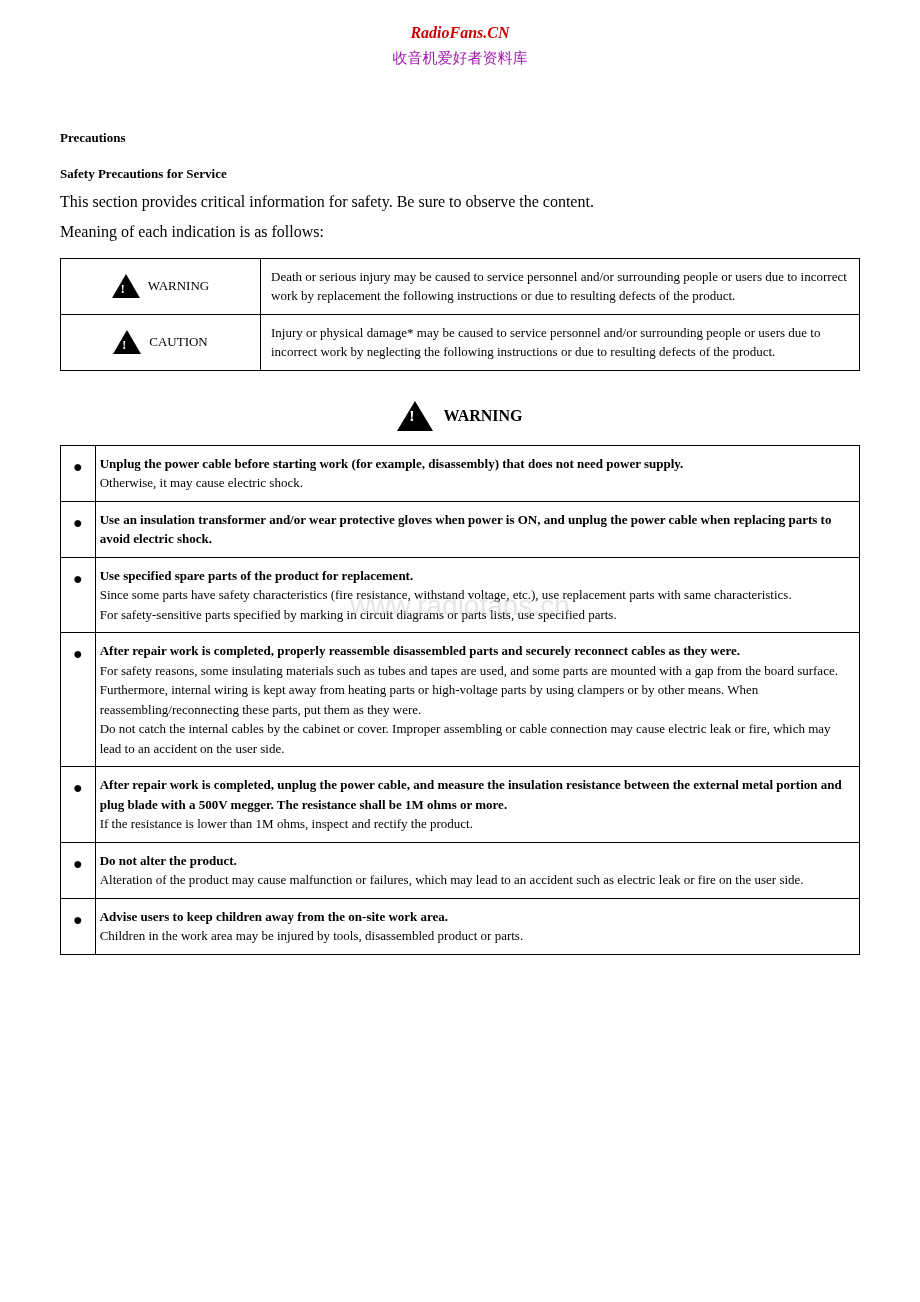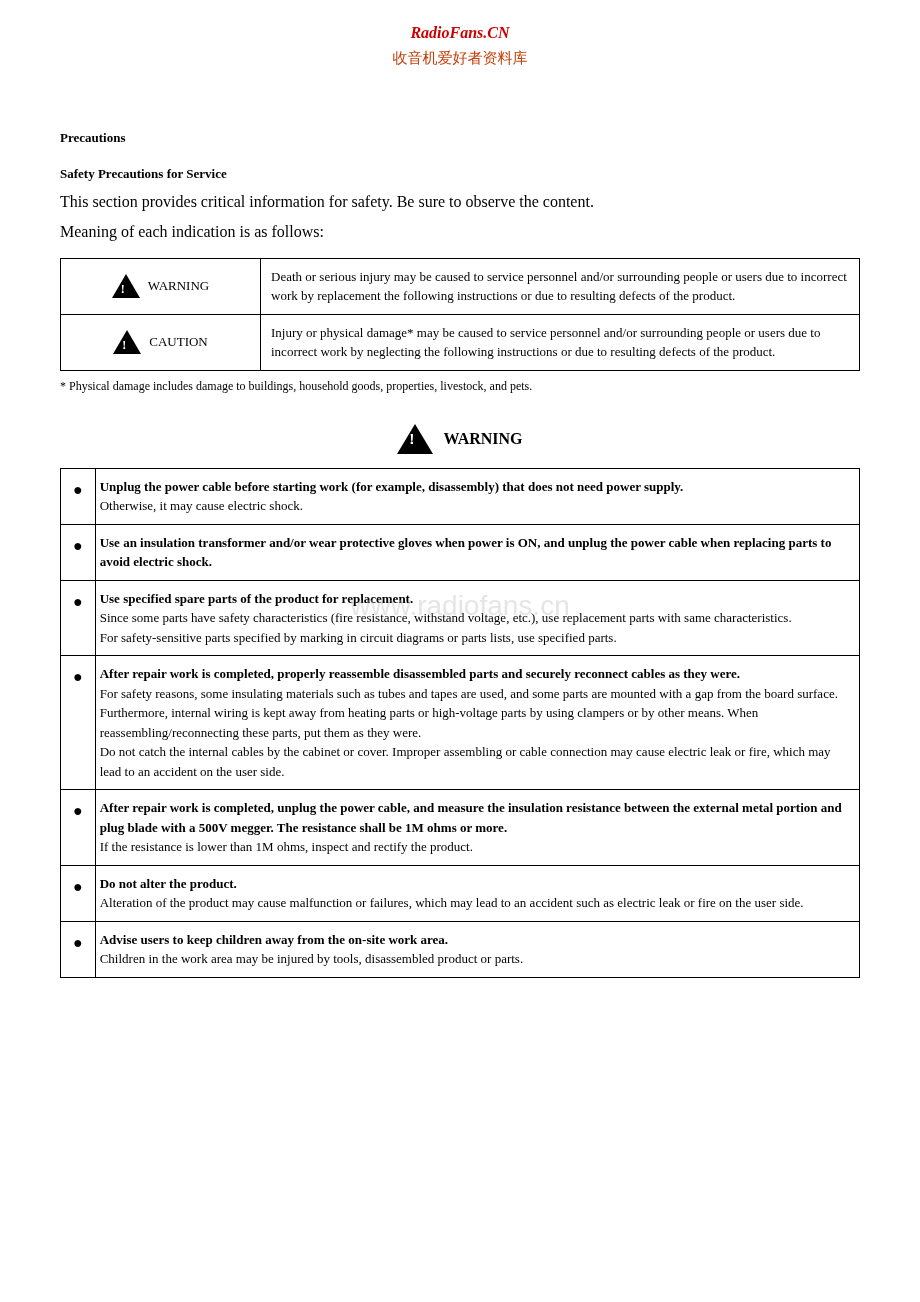--- a/index.html
+++ b/index.html
@@ -23,21 +23,21 @@
       margin-bottom: 60px;
     }
     .header-title {
       font-style: italic;
       font-weight: bold;
       color: #cc0000;
       font-size: 16px;
       line-height: 1.6;
     }
     .header-subtitle {
-      color: #c2410c;
+      color: #a21caf;
       font-size: 15px;
       line-height: 1.6;
     }
     .section-title {
       font-weight: bold;
       margin-bottom: 20px;
       font-size: 13px;
     }
     .subsection-title {
       font-weight: bold;
@@ -204,21 +204,20 @@
             <div class="warning-label">
               <span class="triangle-icon"></span>
               <span>CAUTION</span>
             </div>
           </td>
           <td>Injury or physical damage* may be caused to service personnel and/or surrounding people or users due to incorrect work by neglecting the following instructions or due to resulting defects of the product.</td>
         </tr>
       </tbody>
     </table>
 
-    <div class="footnote">* Physical damage includes damage to buildings, household goods, properties, livestock, and pets.</div>
   </div>
 
   <div class="watermark">www.radiofans.cn</div>
 
   <div>
     <div class="warning-header">
       <span class="triangle-icon-lg" style="display:inline-block;width:0;height:0;border-left:18px solid transparent;border-right:18px solid transparent;border-bottom:30px solid #000;position:relative;">
         <span style="position:absolute;top:8px;left:-6px;font-size:14px;font-weight:bold;color:#fff;">!</span>
       </span>
       <span>WARNING</span>

